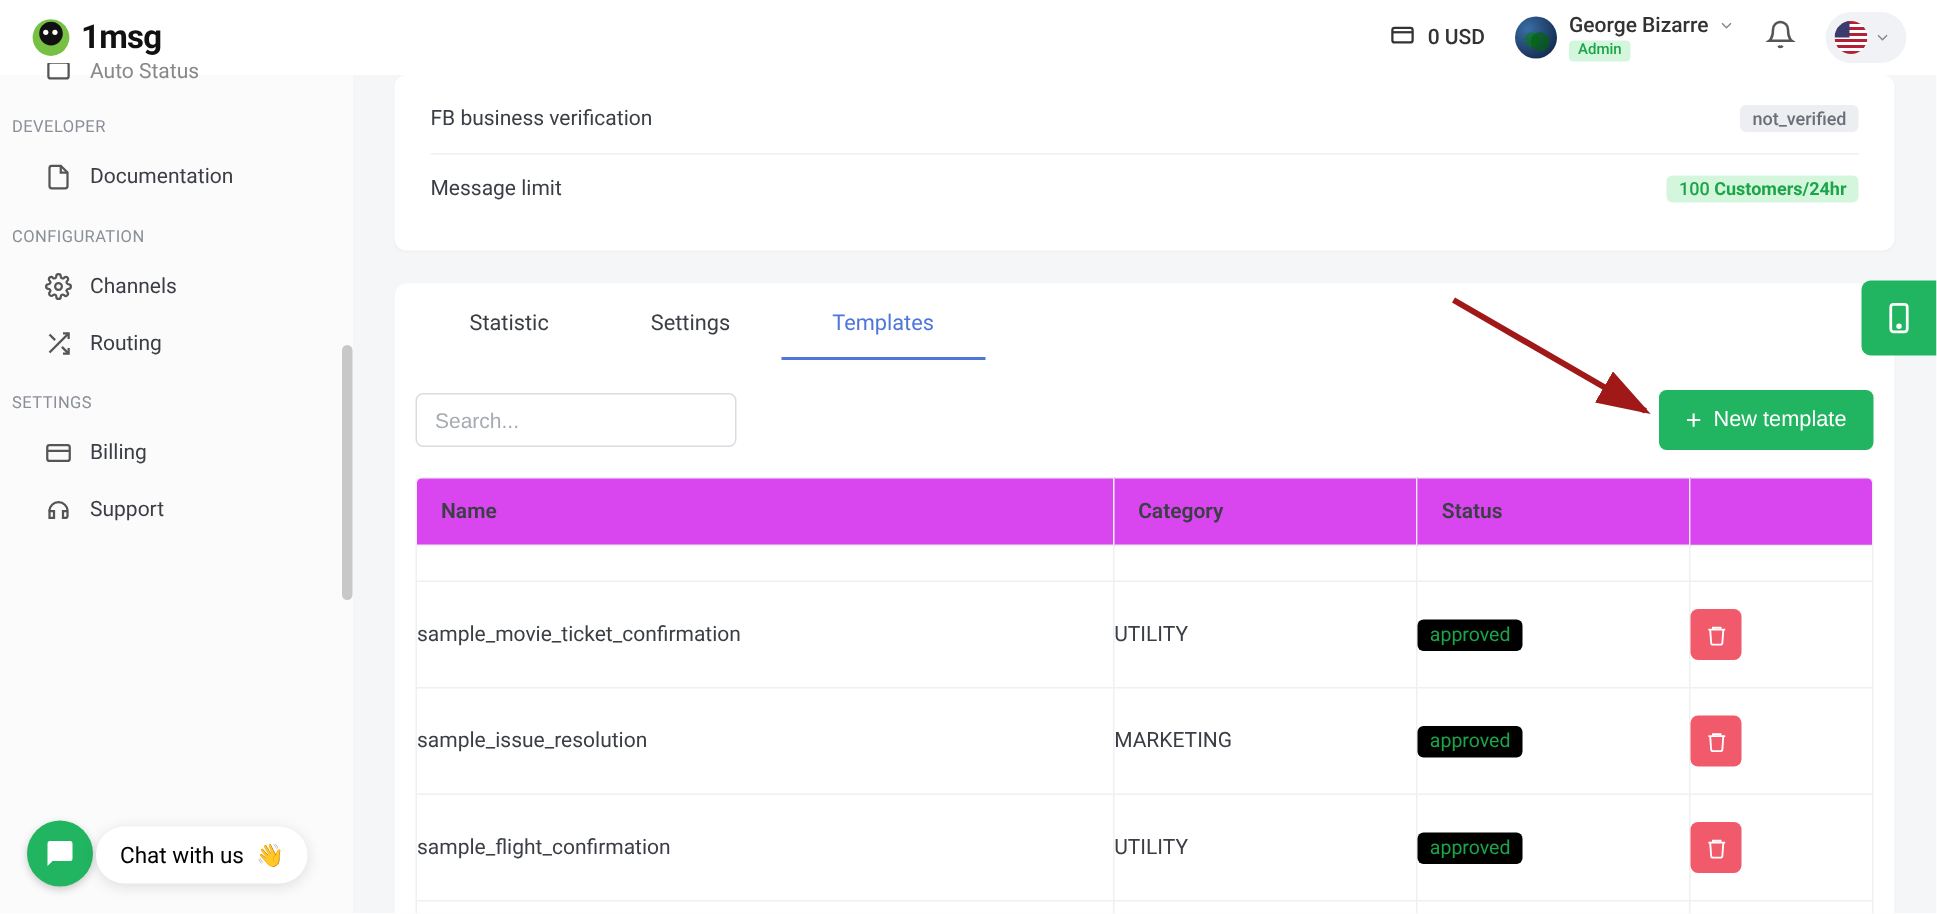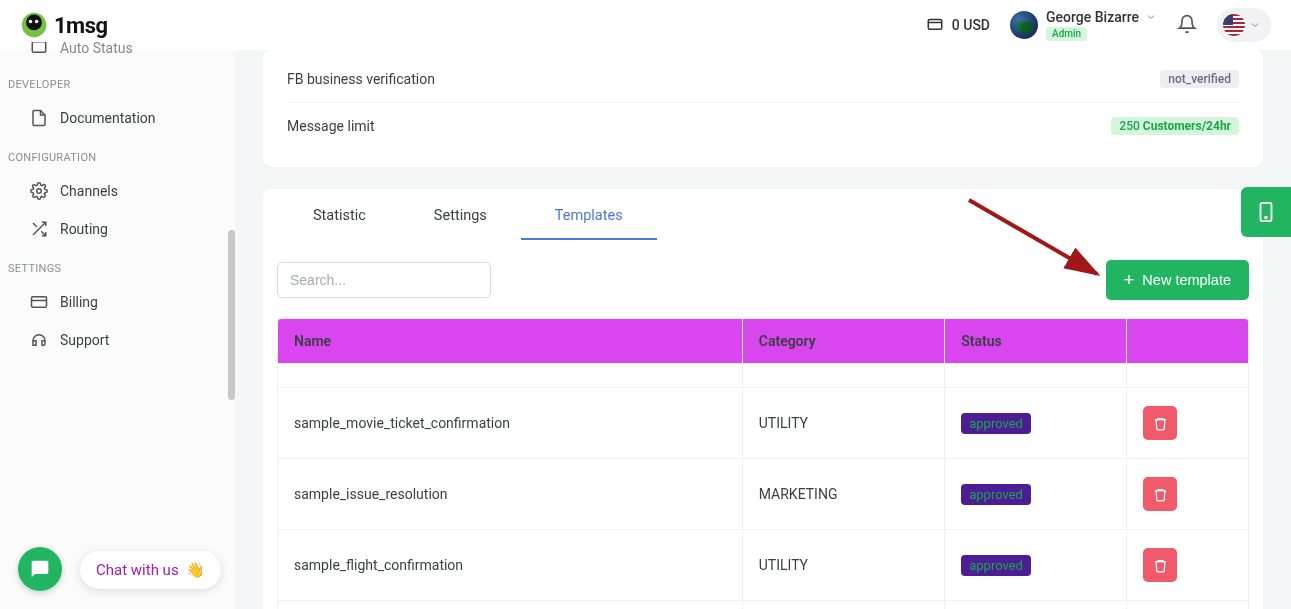--- a/index.html
+++ b/index.html
@@ -247,30 +247,30 @@
     color:#3b3f45;
     padding:14px 16px;
     border:1px solid #eef0f2;
     border-left:none;
     background:#d946ef;
     font-size:14px;
   }
   .table th:first-child { border-left:1px solid #eef0f2; border-top-left-radius:4px; }
   .table th:last-child { border-top-right-radius:4px; }
   .table td {
-    padding:18px 16px;
+    padding:18px 0;
     border-bottom:1px solid #eef0f2;
     border-right:1px solid #eef0f2;
     color:#3b3f45;
     font-size:14px;
   }
   .table td:first-child { border-left:1px solid #eef0f2; }
   .table tbody tr.empty td { padding:10px 16px; height:24px; }
   .status-pill {
-    background:#4c1d95;
+    background:#000000;
     color:#1ba548;
     padding:3px 8px;
     border-radius:4px;
     font-size:13px;
   }
   .del-btn {
     width:34px; height:34px;
     background:#f05a6b;
     border:none; border-radius:5px;
     display:flex; align-items:center; justify-content:center;
@@ -284,27 +284,27 @@
     left:18px; bottom:18px;
     width:44px; height:44px;
     background:#22b561;
     border-radius:50%;
     display:flex; align-items:center; justify-content:center;
     box-shadow:0 2px 6px rgba(0,0,0,0.2);
   }
   .chat-fab svg { width:20px; height:20px; color:#fff; }
   .chat-bubble {
     position:absolute;
-    left:80px; bottom:20px;
+    left:64px; bottom:20px;
     background:#fff;
     border-radius:999px;
     padding:10px 16px;
     box-shadow:0 2px 10px rgba(0,0,0,0.12);
     display:flex; align-items:center; gap:8px;
-    font-size:15px; color:#a21caf;
+    font-size:15px; color:#000000;
   }
   .right-fab {
     position:absolute;
     right:0; top:187px;
     width:50px; height:50px;
     background:#22b561;
     border-radius:6px 0 0 6px;
     display:flex; align-items:center; justify-content:center;
   }
   .right-fab svg { width:22px; height:26px; color:#fff; }
@@ -424,21 +424,21 @@
   <div class="main">
 
     <div class="cards">
       <div class="card">
         <div class="card-row">
           <span class="card-label">FB business verification</span>
           <span class="badge badge-grey">not_verified</span>
         </div>
         <div class="card-row">
           <span class="card-label">Message limit</span>
-          <span class="badge badge-green"><span>250 </span><span class="bold">Customers/24hr</span></span>
+          <span class="badge badge-green"><span>100 </span><span class="bold">Customers/24hr</span></span>
         </div>
       </div>
     </div>
 
     <div class="panel">
       <div class="tabs">
         <div class="tab">Statistic</div>
         <div class="tab">Settings</div>
         <div class="tab active">Templates</div>
       </div>

